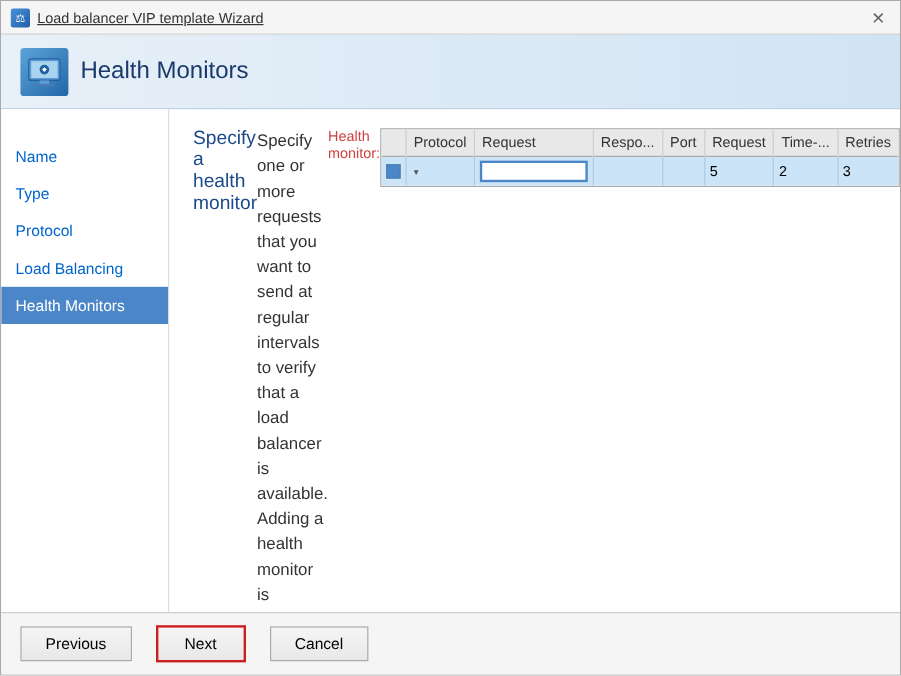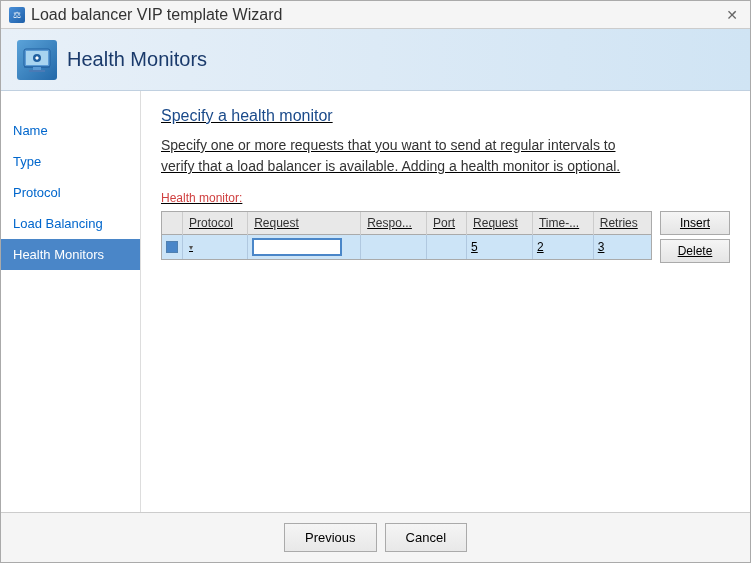--- a/index.html
+++ b/index.html
@@ -47,22 +47,23 @@
       background: linear-gradient(135deg, #4a90d9, #1e5fa8);
       border-radius: 2px;
       display: flex;
       align-items: center;
       justify-content: center;
       font-size: 9px;
       color: white;
     }
 
     .title-bar-text {
-      font-size: 16px;
+      font-size: 12px;
       color: #333;
+      text-decoration: underline;
     }
 
     .title-bar-close {
       width: 20px;
       height: 20px;
       background: transparent;
       border: none;
       cursor: pointer;
       font-size: 14px;
       color: #666;
@@ -132,23 +133,22 @@
 
     .sidebar-item.inactive {
       color: #aaa;
       cursor: default;
     }
 
     .content-area {
       flex: 1;
       padding: 16px 20px;
       display: flex;
-      flex-direction: column;
+      flex-direction: row;
       overflow: auto;
-      text-decoration: underline;
     }
 
     .content-title {
       font-size: 16px;
       color: #1a4a8a;
       margin-bottom: 10px;
     }
 
     .content-description {
       font-size: 14px;
@@ -242,22 +242,22 @@
       background: linear-gradient(to bottom, #f5f5f5, #e5e5e5);
       cursor: pointer;
       min-width: 70px;
     }
 
     .footer {
       border-top: 1px solid #ccc;
       background: #f5f5f5;
       padding: 10px 16px;
       display: flex;
-      justify-content: center;
-      gap: 8px;
+      justify-content: flex-start;
+      gap: 20px;
       align-items: center;
     }
 
     .footer-btn {
       padding: 6px 20px;
       font-size: 13px;
       border: 1px solid #aaa;
       background: linear-gradient(to bottom, #f5f5f5, #e8e8e8);
       cursor: pointer;
       min-width: 75px;
@@ -352,16 +352,17 @@
         <div class="side-buttons">
           <button class="btn">Insert</button>
           <button class="btn">Delete</button>
         </div>
       </div>
     </div>
   </div>
 
   <div class="footer">
     <button class="footer-btn">Previous</button>
+    <button class="footer-btn next-btn">Next</button>
     <button class="footer-btn">Cancel</button>
   </div>
 
 </div>
 
 </body></html>

